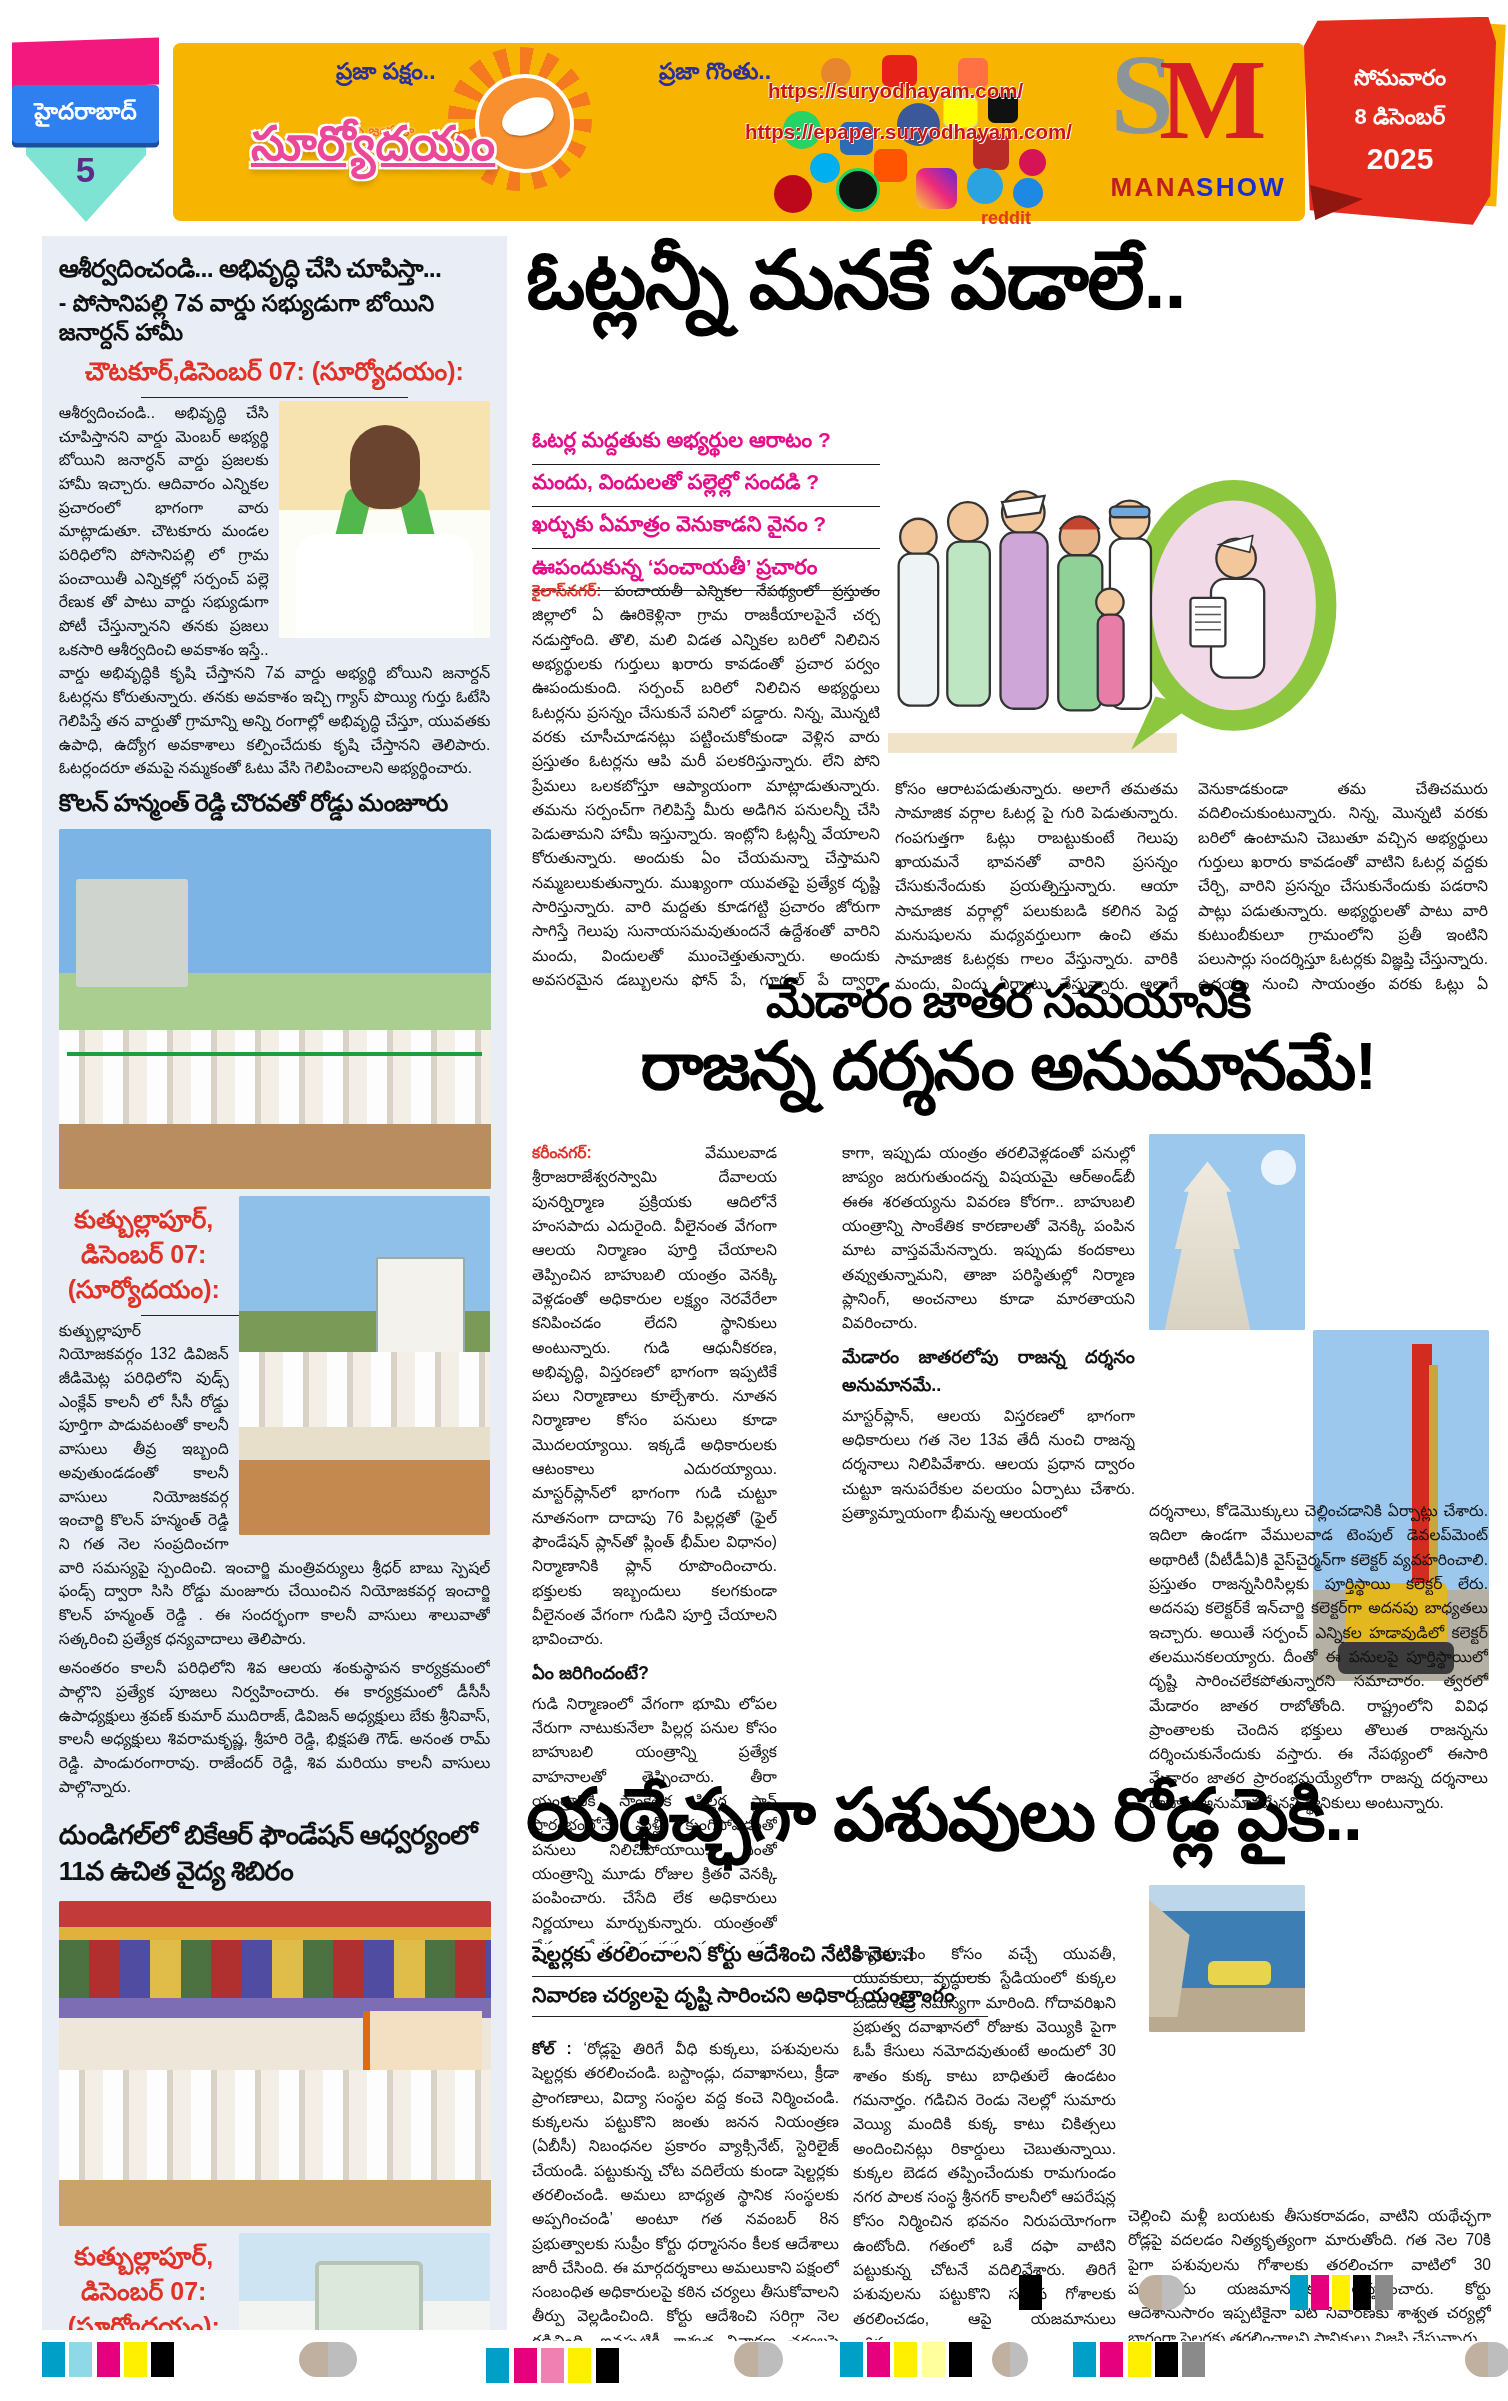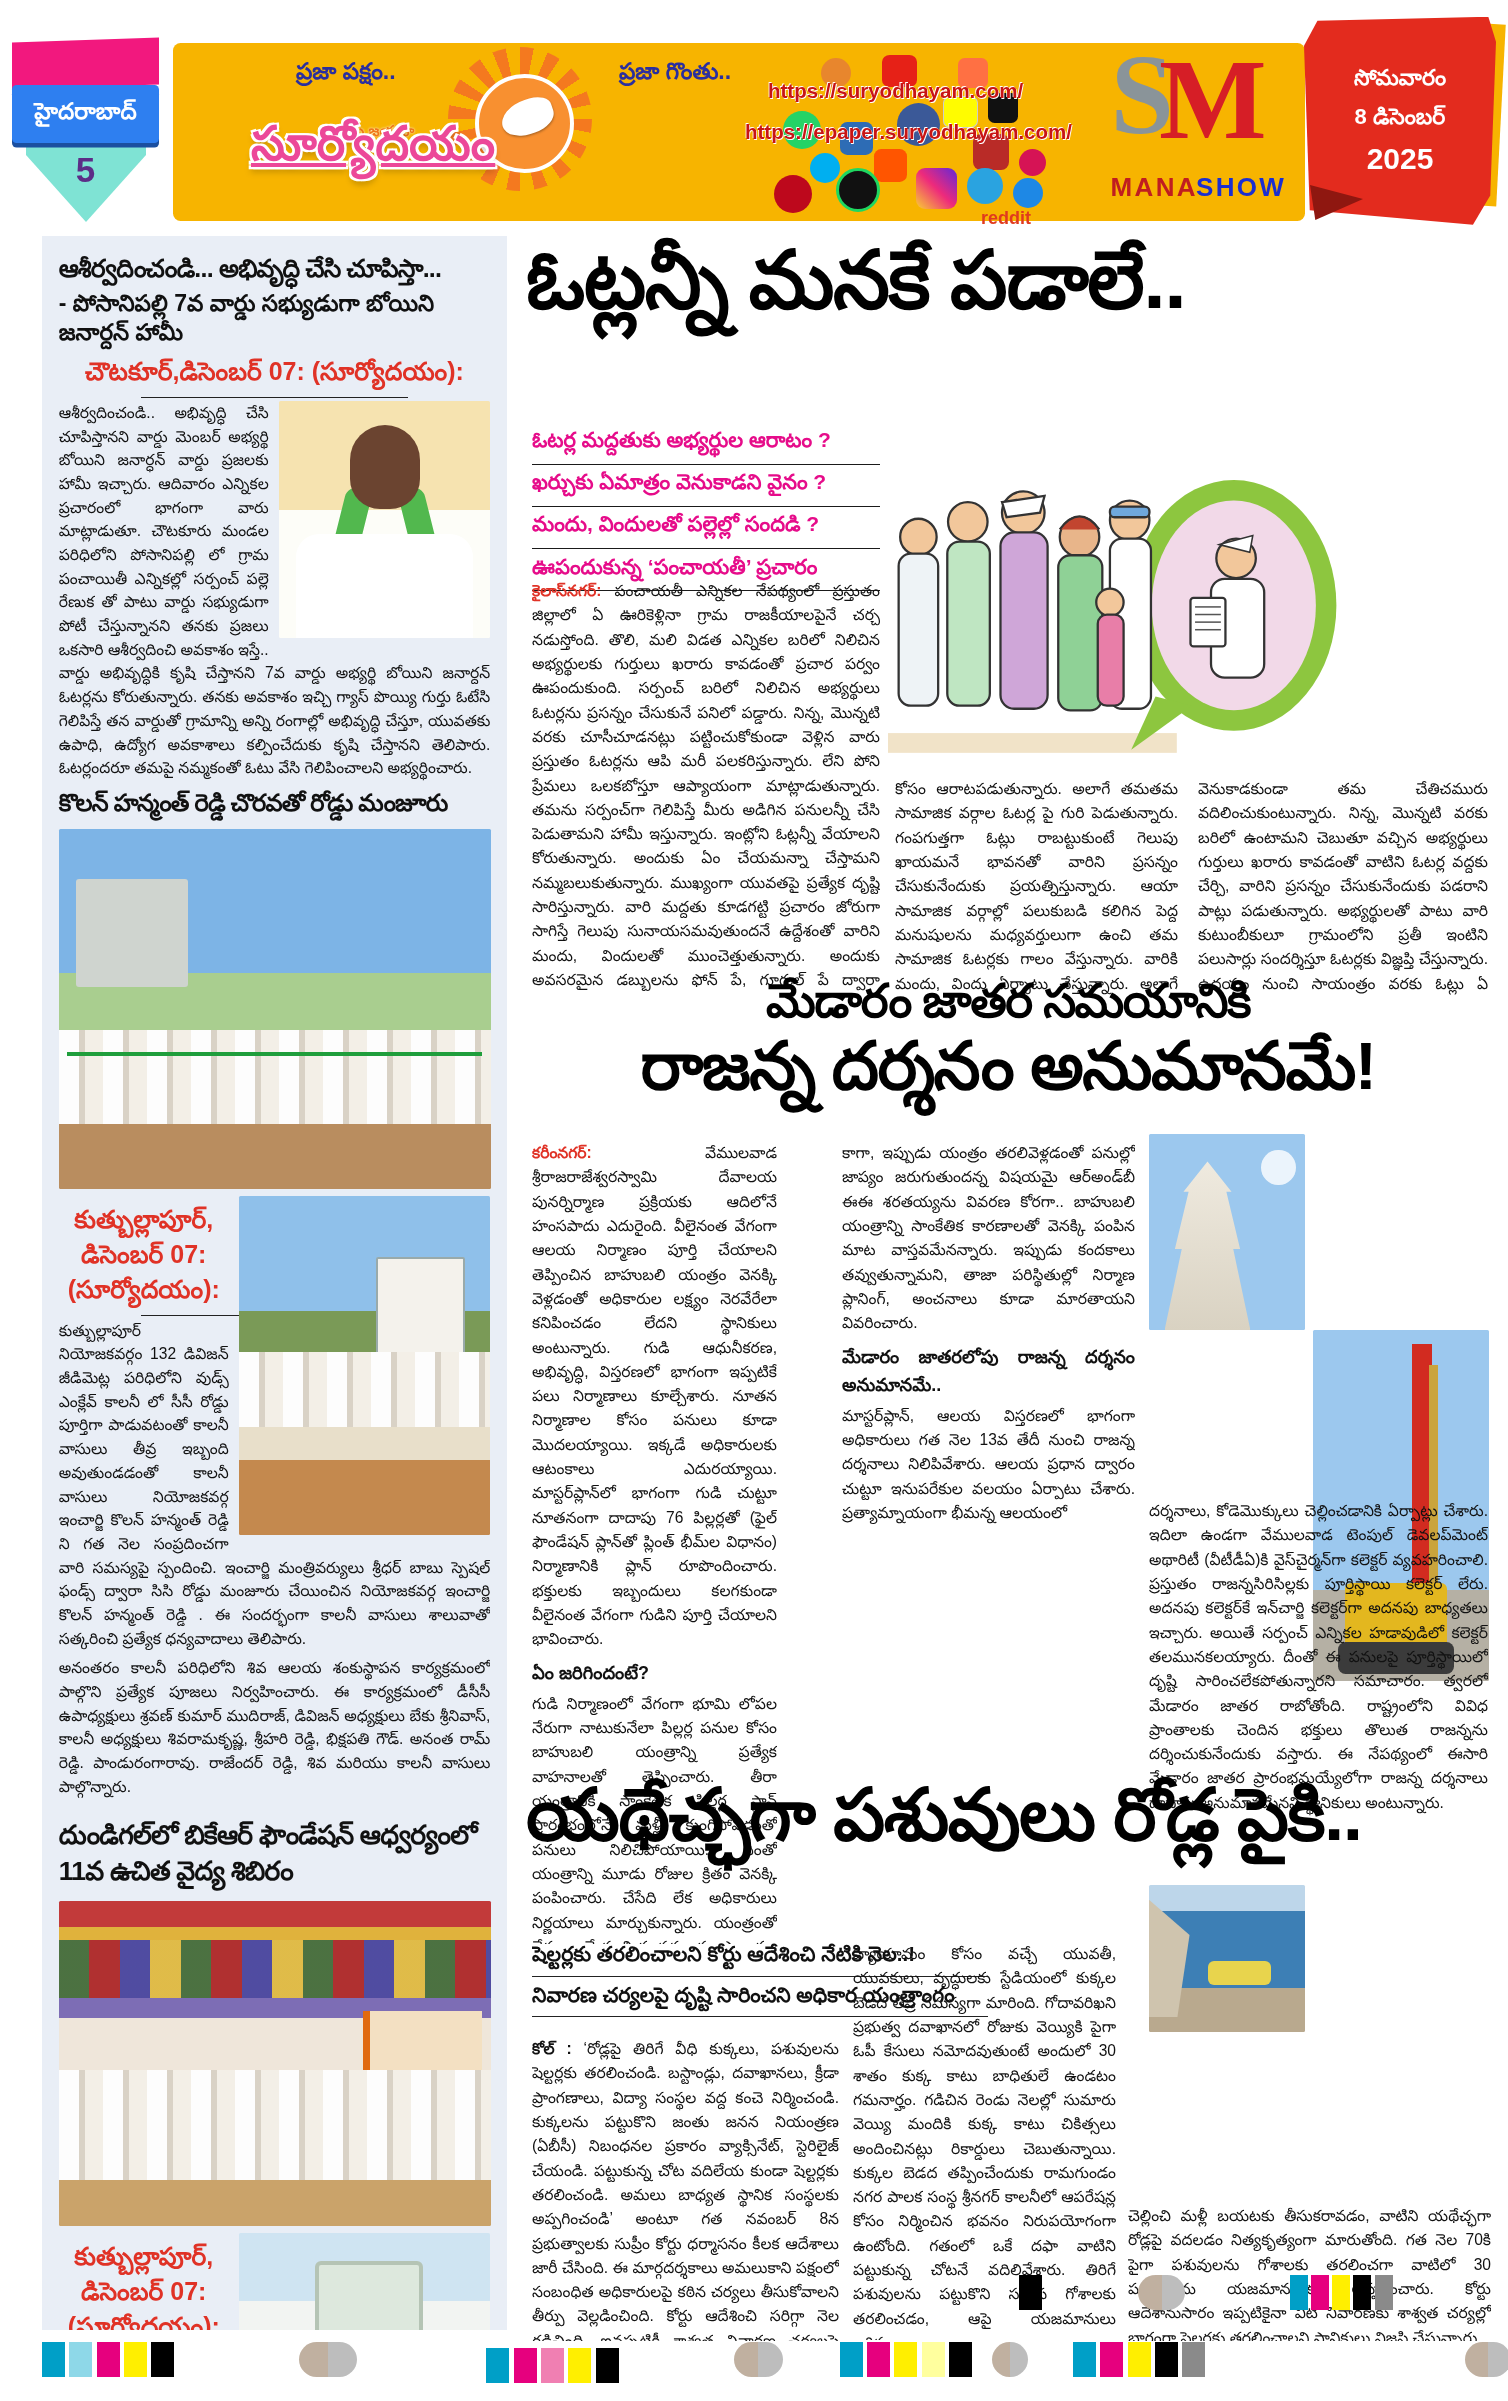--- a/index.html
+++ b/index.html
@@ -1,21 +1,21 @@
 <!DOCTYPE html>
 <html style="font-size:12px"><head>
 <meta charset="utf-8">
 <style>
   html,body{margin:0;padding:0;background:#fff;}
   body{width:1508px;height:2401px;position:relative;overflow:hidden;
        font-family:"Liberation Sans","DejaVu Sans",sans-serif;color:#111;}
   .abs{position:absolute;}
   
   .yellow-band{left:173px;top:43px;width:1132px;height:178px;background:#f7b400;border-radius:7.6px;}
-  .tagline{font-size:23px;font-weight:800;color:#2b2f9e;}
+  .tagline{font-size:23px;font-weight:800;color:#2b2f9e;margin-left:40px;}
   .jaya{font-size:15px;font-weight:800;color:#f07818;text-shadow:0 0 2.3px #fff;}
   .mast-title{font-size:48px;font-weight:900;color:#ec4899;white-space:nowrap;
       text-shadow:-2.3px -2.3px 0 #fff,2.3px -2.3px 0 #fff,-2.3px 2.3px 0 #fff,2.3px 2.3px 0 #fff,0 4.6px 6px rgba(0,0,0,.25);text-decoration:underline;}
   .sun{width:144px;height:144px;border-radius:50%;
       background:repeating-conic-gradient(#f4791f 0 11deg,#f7b400 11deg 22.5deg);}
   .sun-core{left:26.6px;top:26.6px;width:91px;height:91px;border-radius:50%;background:#f89030;border:4.6px solid #fff;}
   .dove{left:53px;top:53px;width:53px;height:34px;background:#fff;border-radius:60% 40% 50% 50%;
       transform:rotate(-18deg);box-shadow:0 1.5px 2.3px rgba(0,0,0,.3);}
   .url-line{font-size:20.5px;font-weight:800;color:#c81414;white-space:nowrap;
       text-shadow:0.8px 0.8px 0 #fff,-0.8px -0.8px 0 #fff;}
@@ -202,22 +202,22 @@
       <span>కుత్బుల్లాపూర్, డిసెంబర్ 07: (సూర్యోదయం):</span>
     </div>
 
   </div>
 </div>
 
 <div class="abs h-big" style="left:526px;top:240px;font-size:81px;">ఓట్లన్నీ మనకే పడాలే..</div>
 
 <div class="abs" style="left:532px;top:423px;width:348px;">
   <div class="bullet">ఓటర్ల మద్దతుకు అభ్యర్థుల ఆరాటం ?</div>
+  <div class="bullet">మందు, విందులతో పల్లెల్లో సందడి ?</div>
   <div class="bullet">ఖర్చుకు ఏమాత్రం వెనుకాడని వైనం ?</div>
-  <div class="bullet">మందు, విందులతో పల్లెల్లో సందడి ?</div>
   <div class="bullet">ఊపందుకున్న ‘పంచాయతీ’ ప్రచారం</div>
 </div>
 
 <div class="abs" style="left:888px;top:423px;width:456px;height:342px;">
 <svg width="456" height="342" viewBox="0 0 600 450">
   <rect x="0" y="0" width="600" height="450" fill="#ffffff"></rect>
   <rect x="0" y="408" width="380" height="26" fill="#f1e3c8"></rect>
   <ellipse cx="455" cy="240" rx="135" ry="165" fill="#8dc63f"></ellipse>
   <polygon points="352,360 320,430 400,372" fill="#8dc63f"></polygon>
   <ellipse cx="455" cy="240" rx="108" ry="138" fill="#f2d9e8"></ellipse>

